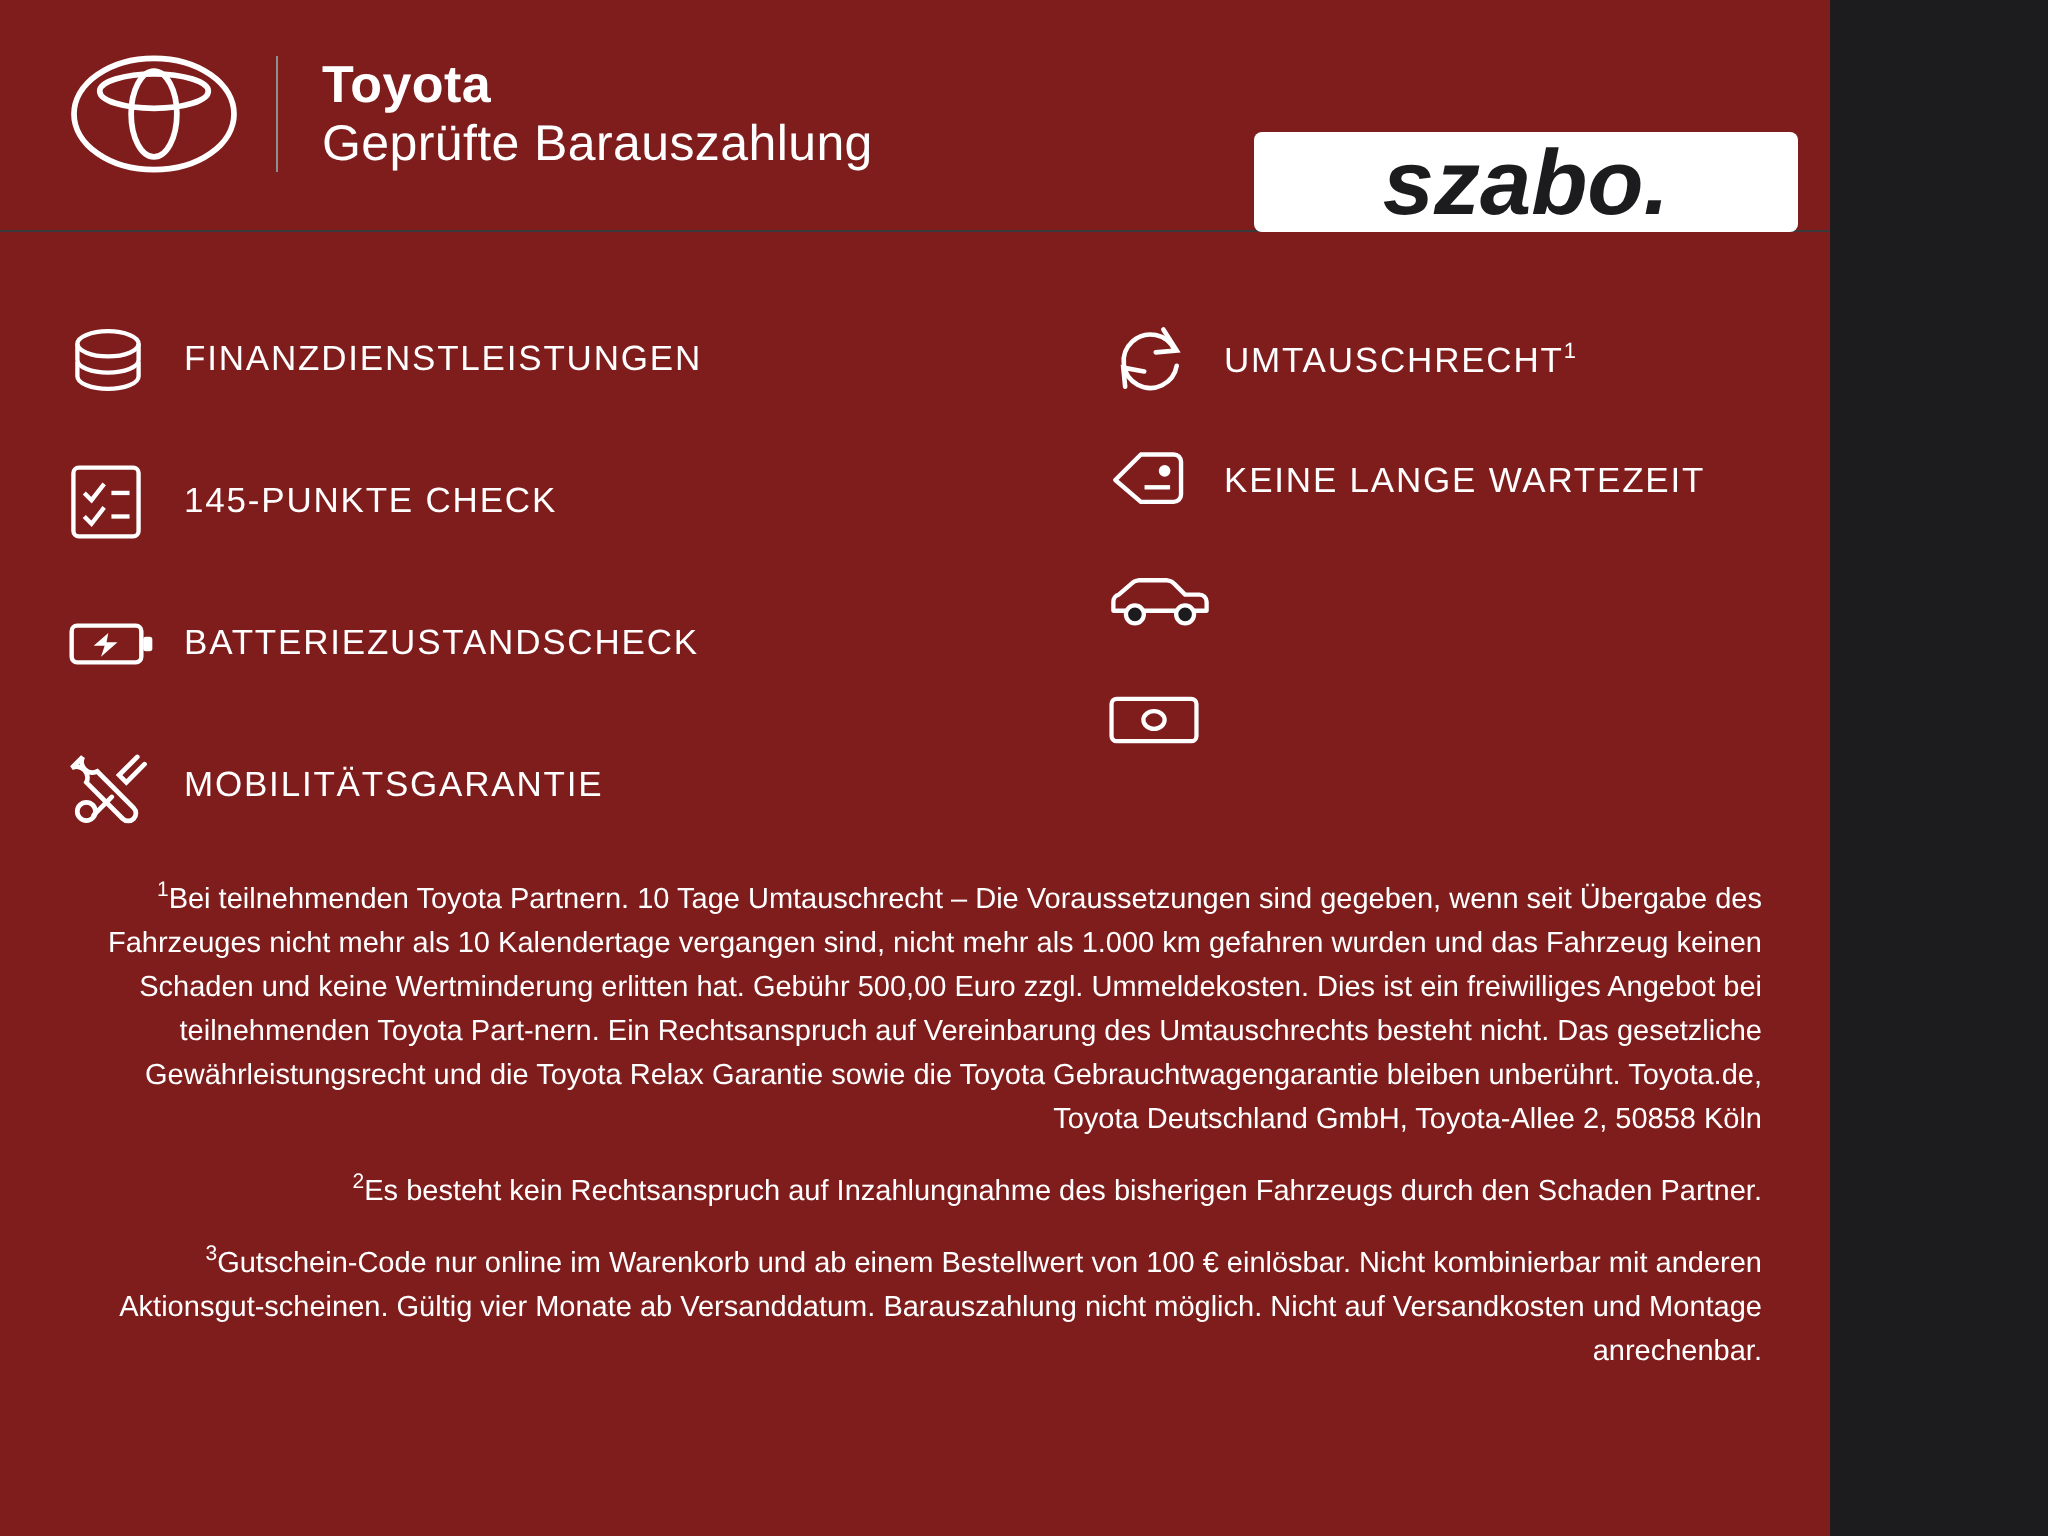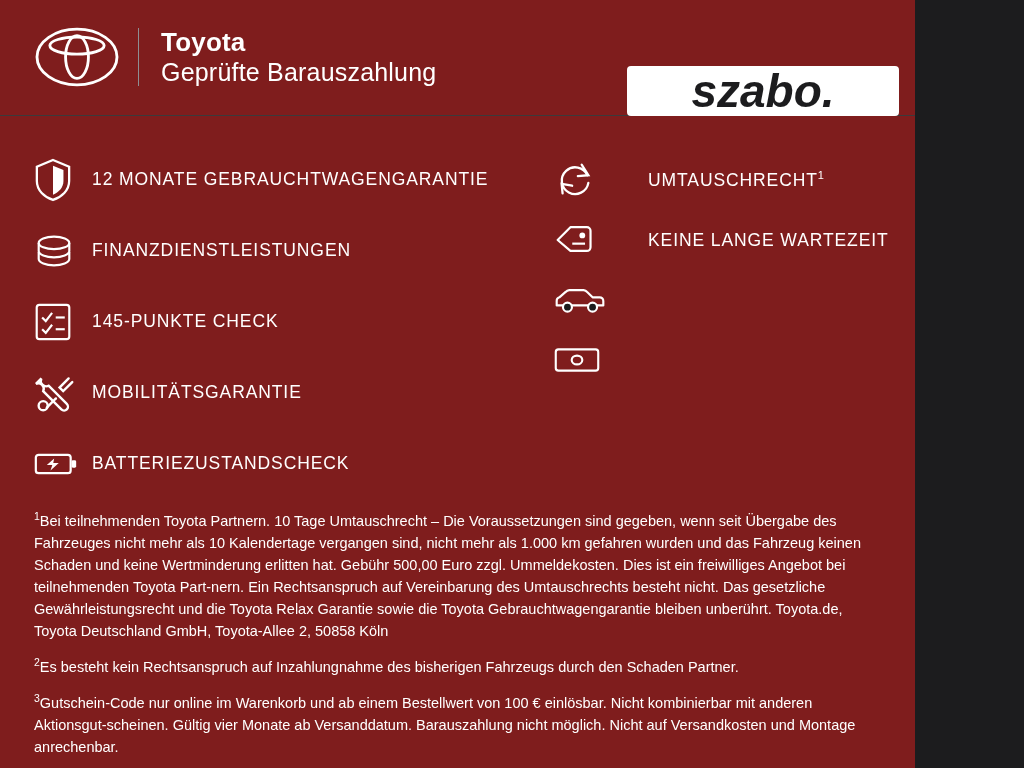--- a/index.html
+++ b/index.html
@@ -118,34 +118,34 @@
   .svc-label sup {
     font-size: 11px;
     letter-spacing: 0;
     vertical-align: super;
   }
   .col-left .service { }
   .col-right { padding-left: 12px; }
 
   
   .col-left .service { height: 71px; }
-  .col-right .service { height: 60px; gap: 36px; }
+  .col-right .service { height: 60px; }
   .col-right { padding-top: 6px; }
 
   
   .footnotes {
     padding: 10px 34px 0 34px;
     box-sizing: border-box;
   }
   .footnote {
     font-size: 14.5px;
     line-height: 1.52;
     color: #ffffff;
     margin: 0 0 13px 0;
-    text-align: left;
+    text-align: right;
   }
   .footnote sup {
     font-size: 10.5px;
     vertical-align: super;
   }
 </style>
 </head>
 <body>
 
 <div class="page">
@@ -175,29 +175,20 @@
         <path d="M10 14 L52 14 L40 28 L10 28 Z" fill="#1c1c1e" opacity="0"></path>
       </svg>
     </span>
   </div>
 
 
   <div class="services">
 
     <div class="col-left">
 
-      <div class="service">
-        <span class="svc-icon">
-          <svg viewBox="0 0 40 46" width="38" height="44" aria-hidden="true">
-            <path d="M20 2 L37 9 V24 C37 34 29 41 20 44 C11 41 3 34 3 24 V9 Z" fill="none" stroke="#ffffff" stroke-width="2.4"></path>
-            <path d="M20 8 L31 12.5 V24 C31 31 26 36 20 38.5 Z" fill="#ffffff"></path>
-          </svg>
-        </span>
-        <span class="svc-label">12 MONATE GEBRAUCHTWAGENGARANTIE</span>
-      </div>
 
       <div class="service">
         <span class="svc-icon">
           <svg viewBox="0 0 44 40" width="40" height="36" aria-hidden="true">
             <g fill="none" stroke="#ffffff" stroke-width="2.4">
               <ellipse cx="22" cy="11" rx="17" ry="7"></ellipse>
               <path d="M5 11 V20 C5 24 13 27 22 27 C31 27 39 24 39 20 V11"></path>
               <path d="M5 21 V29 C5 33 13 36 22 36 C31 36 39 33 39 29 V21"></path>
             </g>
           </svg>
@@ -213,43 +204,43 @@
             <path d="M9 30 l4 4 l7 -9" fill="none" stroke="#ffffff" stroke-width="2.4"></path>
             <line x1="24" y1="17" x2="34" y2="17" stroke="#ffffff" stroke-width="2.4"></line>
             <line x1="24" y1="30" x2="34" y2="30" stroke="#ffffff" stroke-width="2.4"></line>
           </svg>
         </span>
         <span class="svc-label">145-PUNKTE CHECK</span>
       </div>
 
       <div class="service">
         <span class="svc-icon">
+          <svg viewBox="0 0 48 28" width="44" height="26" aria-hidden="true">
+            <rect x="2" y="4" width="38" height="20" rx="3" fill="none" stroke="#ffffff" stroke-width="2.4"></rect>
+            <rect x="41" y="10" width="5" height="8" rx="1.5" fill="#ffffff"></rect>
+            <path d="M22 8 L14 15 h6 l-2 6 l9 -8 h-6 Z" fill="#ffffff"></path>
+          </svg>
+        </span>
+        <span class="svc-label">BATTERIEZUSTANDSCHECK</span>
+      </div>
+
+      <div class="service">
+        <span class="svc-icon">
           <svg viewBox="0 0 46 44" width="42" height="40" aria-hidden="true">
             <g fill="none" stroke="#ffffff" stroke-width="2.6" stroke-linecap="round">
               <path d="M8 6 a6 6 0 0 0 8 8 L36 34 a4 4 0 0 1 -6 6 L10 20 a6 6 0 0 0 -8 -8 Z"></path>
               <path d="M38 6 L28 16 l4 4 L42 10"></path>
               <path d="M14 38 L24 28"></path>
               <circle cx="10" cy="36" r="5"></circle>
             </g>
           </svg>
         </span>
         <span class="svc-label">MOBILITÄTSGARANTIE</span>
       </div>
 
-      <div class="service">
-        <span class="svc-icon">
-          <svg viewBox="0 0 48 28" width="44" height="26" aria-hidden="true">
-            <rect x="2" y="4" width="38" height="20" rx="3" fill="none" stroke="#ffffff" stroke-width="2.4"></rect>
-            <rect x="41" y="10" width="5" height="8" rx="1.5" fill="#ffffff"></rect>
-            <path d="M22 8 L14 15 h6 l-2 6 l9 -8 h-6 Z" fill="#ffffff"></path>
-          </svg>
-        </span>
-        <span class="svc-label">BATTERIEZUSTANDSCHECK</span>
-      </div>
-
     </div>
 
     <div class="col-right">
 
       <div class="service">
         <span class="svc-icon">
           <svg viewBox="0 0 44 44" width="42" height="42" aria-hidden="true">
             <g fill="none" stroke="#ffffff" stroke-width="2.4" stroke-linecap="round">
               <path d="M35 17 A14 14 0 1 0 36 25"></path>
               <path d="M29 6 L36 17 L25 18"></path>

